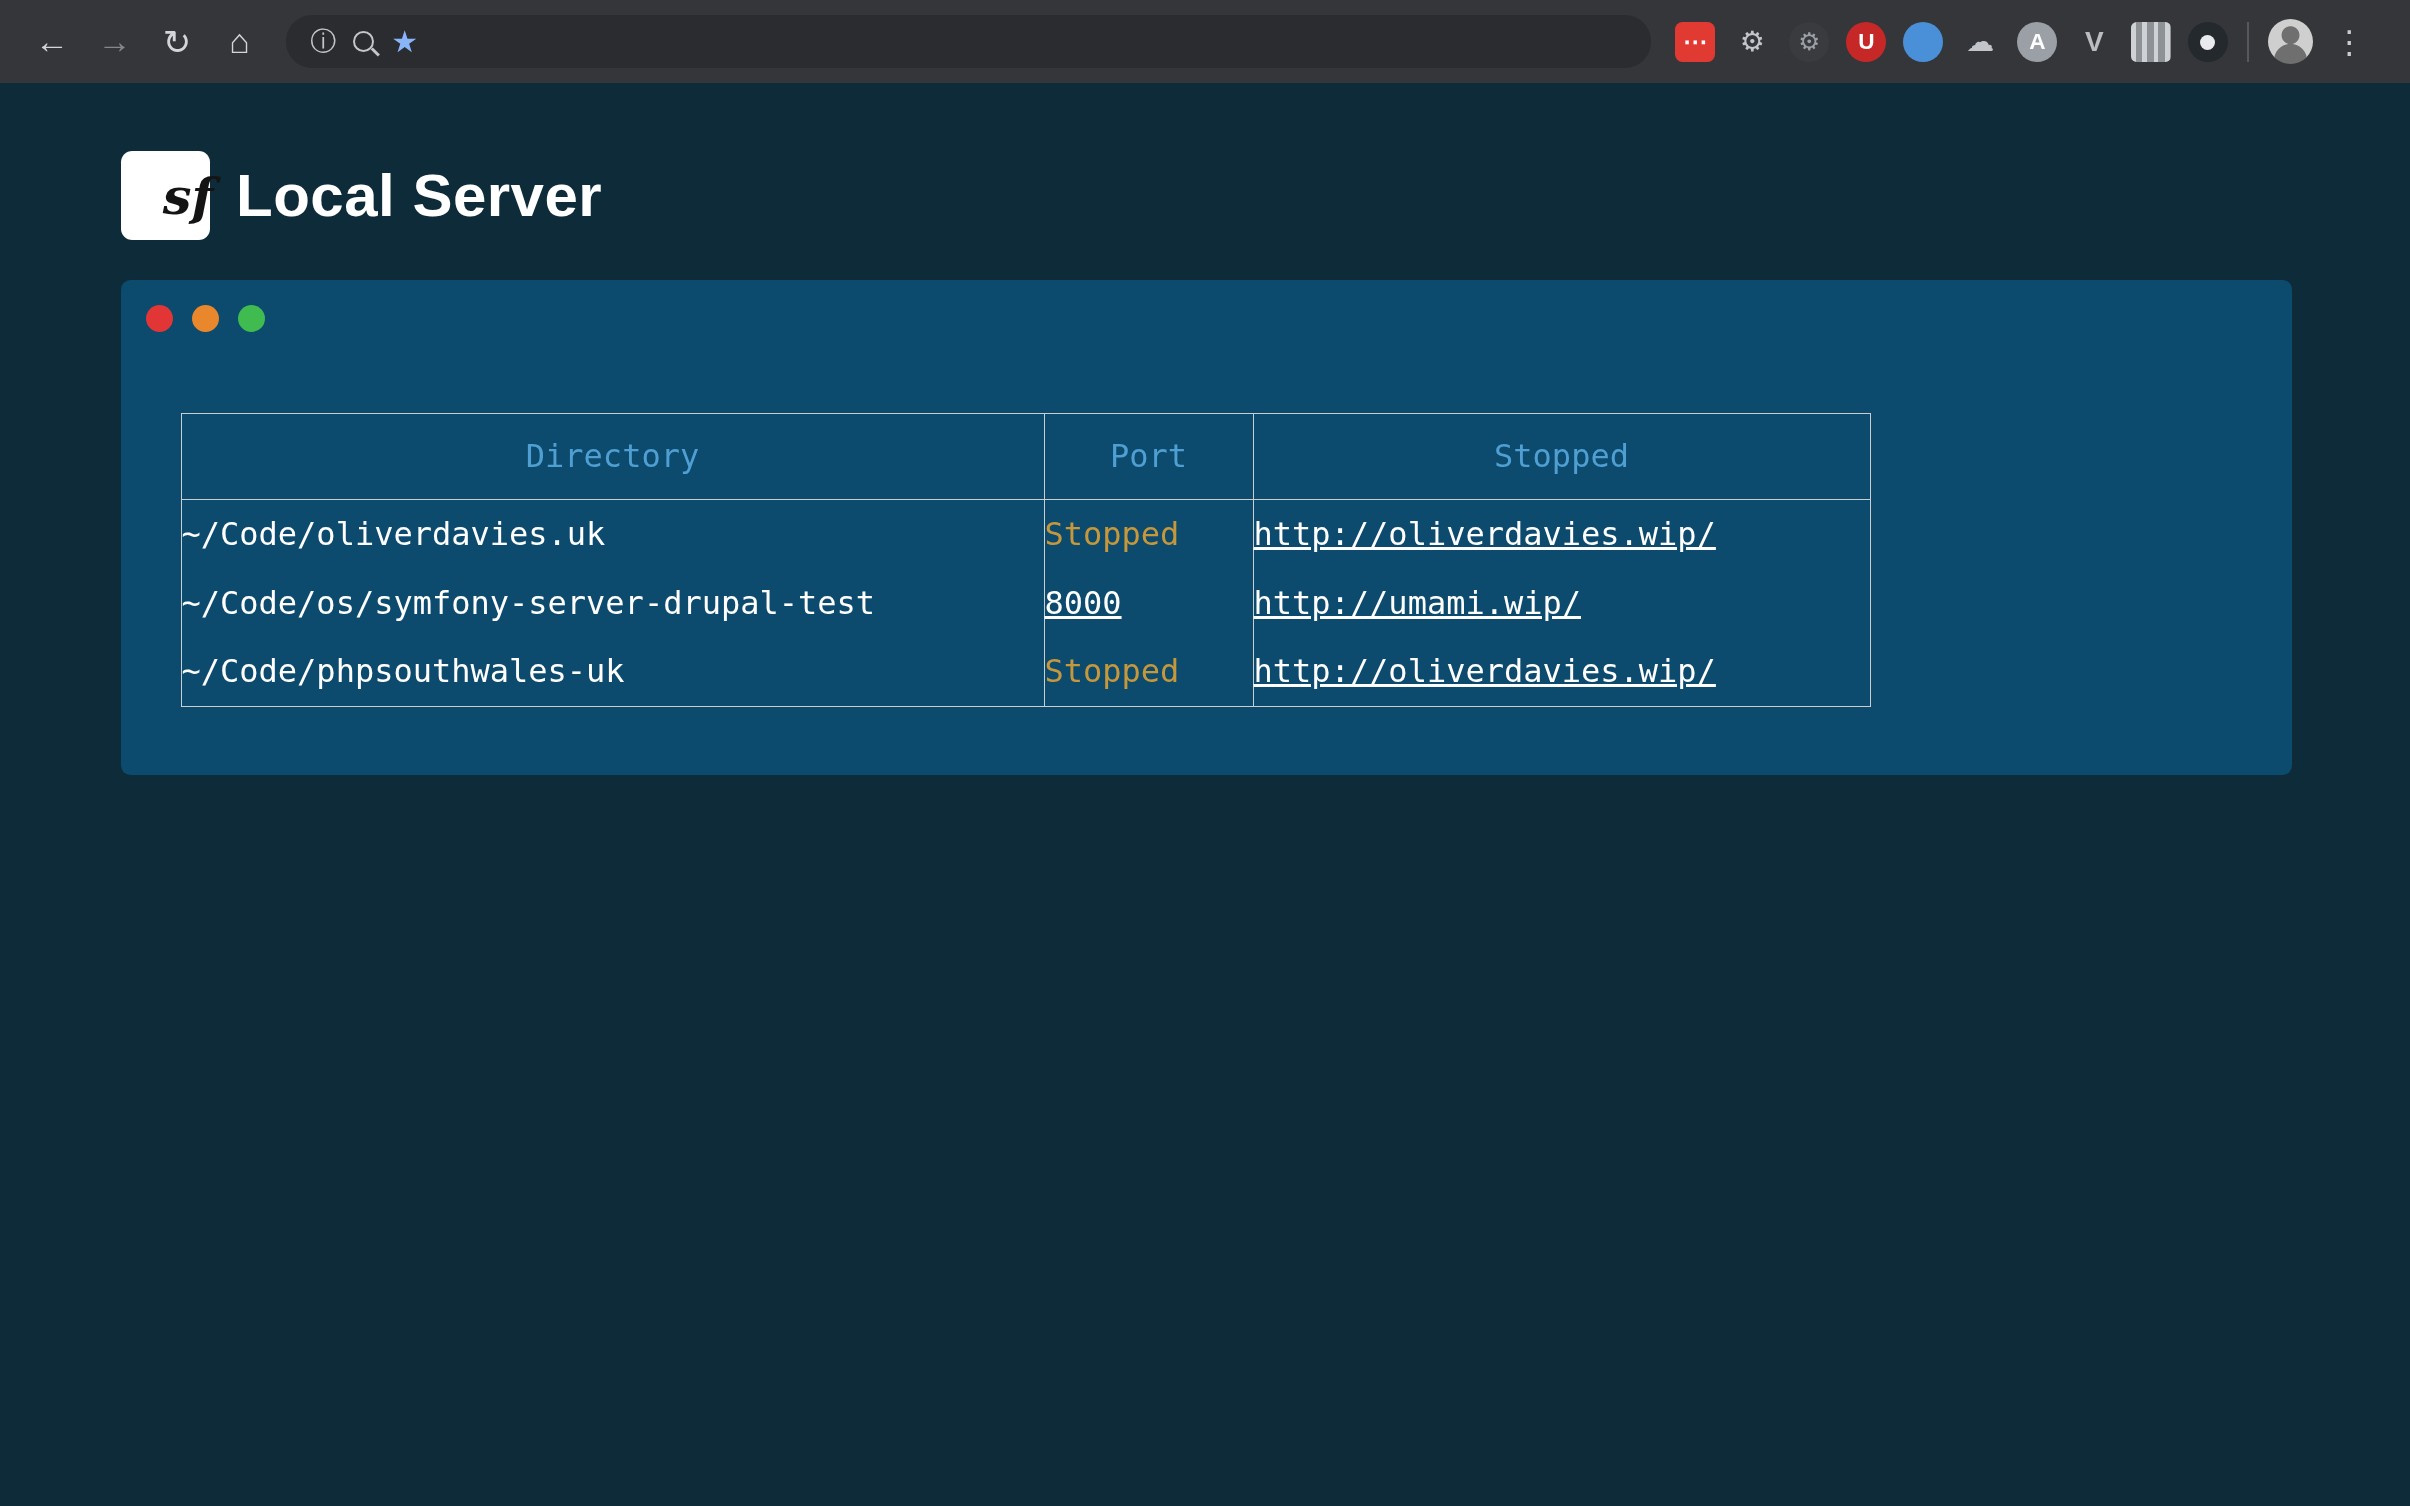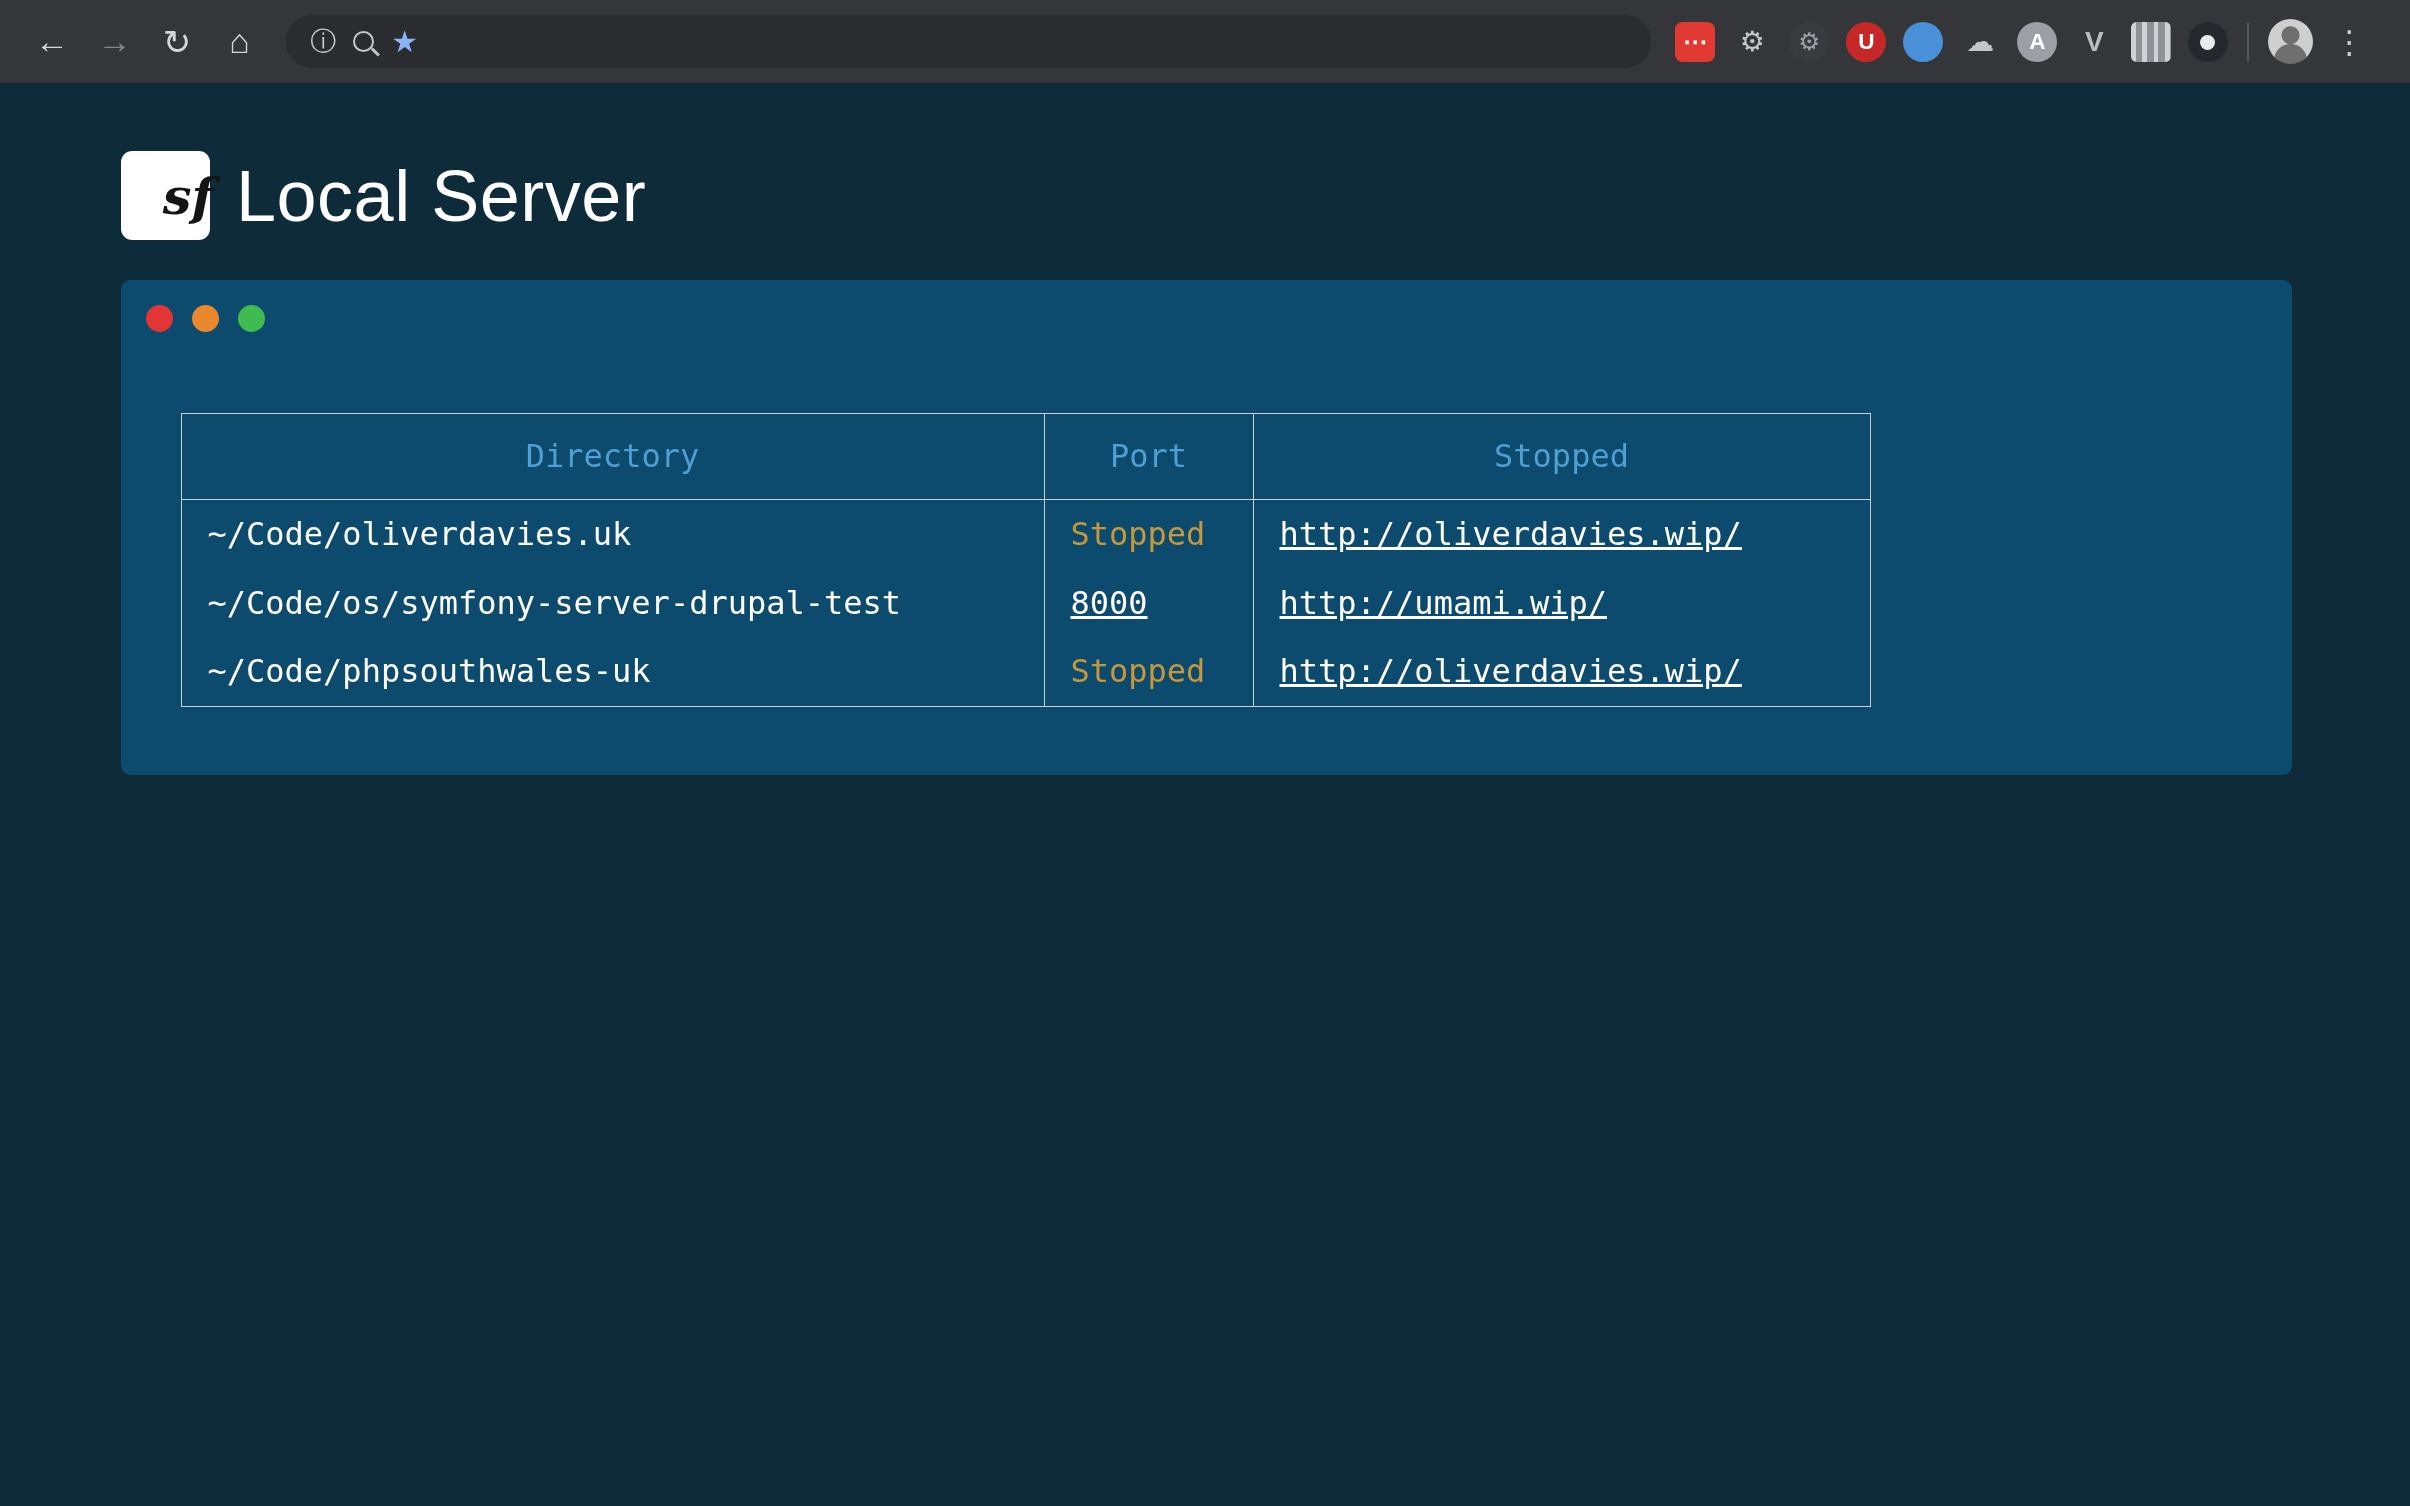--- a/index.html
+++ b/index.html
@@ -65,40 +65,40 @@
                         #cfcfcf; }
   .kebab { color:#c9ccd0; font-size:32px; margin-left:17px; width:38px; text-align:center; }
 
   
   .content { flex:1; background:#0e2b39; padding:68px 0 0 121px; }
   .brand { display:flex; align-items:center; gap:26px; }
   .logo { width:89px; height:89px; background:#ffffff; border-radius:11.3px;
           display:flex; align-items:center; justify-content:center;
           font-family:"DejaVu Serif", serif; font-style:italic; font-weight:bold;
           font-size:51px; color:#141414;padding-left:45px; }
-  .page-title { color:#ffffff; font-size:72px; font-weight:400; letter-spacing:0.5px; }
+  .page-title { color:#ffffff; font-size:60px; font-weight:700; letter-spacing:0.5px; }
 
   .card { margin-top:40px; width:2171px; height:495px; background:#0c4a6e;
           border-radius:9.4px; padding:24.5px 0 0 24.5px; }
   .card-dots { display:flex; gap:19px; }
   .dot { width:27px; height:27px; border-radius:50%; }
   .dot.red    { background:#e23636; }
   .dot.orange { background:#e8872b; }
   .dot.green  { background:#3fbb4f; }
 
   table.servers { border-collapse:collapse; table-layout:fixed; margin:81px 0 0 35px;
                   font-family:"DejaVu Sans Mono", monospace; font-size:32px;
                   border:0.9px solid #c9ced1; }
   .servers col.c-dir { width:863px; }
   .servers col.c-port { width:209px; }
   .servers col.c-dom { width:617px; }
   .servers th { height:86px; color:#4f9fd2; font-weight:normal; text-align:center;
                 border-bottom:0.9px solid #c9ced1; border-left:0.9px solid #c9ced1; }
   .servers th:first-child { border-left:none; }
-  .servers td { height:69px; padding-left:26px; color:#ffffff; text-align:left;
+  .servers td { height:69px; color:#ffffff; text-align:left;
                 border-left:0.9px solid #c9ced1; white-space:nowrap; }
   .servers td:first-child { border-left:none; }
   .stopped { color:#c6983c; }
   .servers a { color:#ffffff; text-decoration:underline; cursor:pointer; }
 </style>
 </head>
 <body>
 
 <div class="browser">
 

